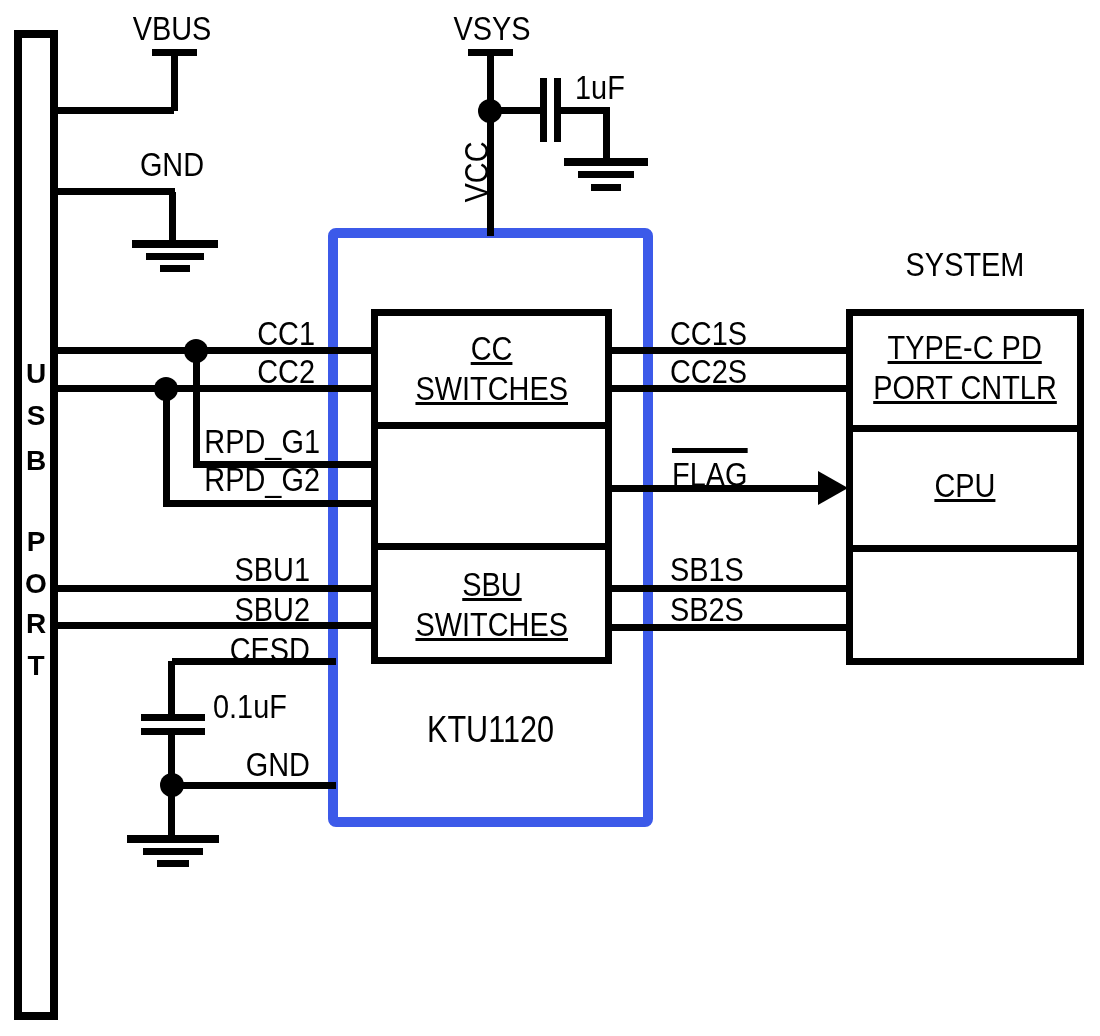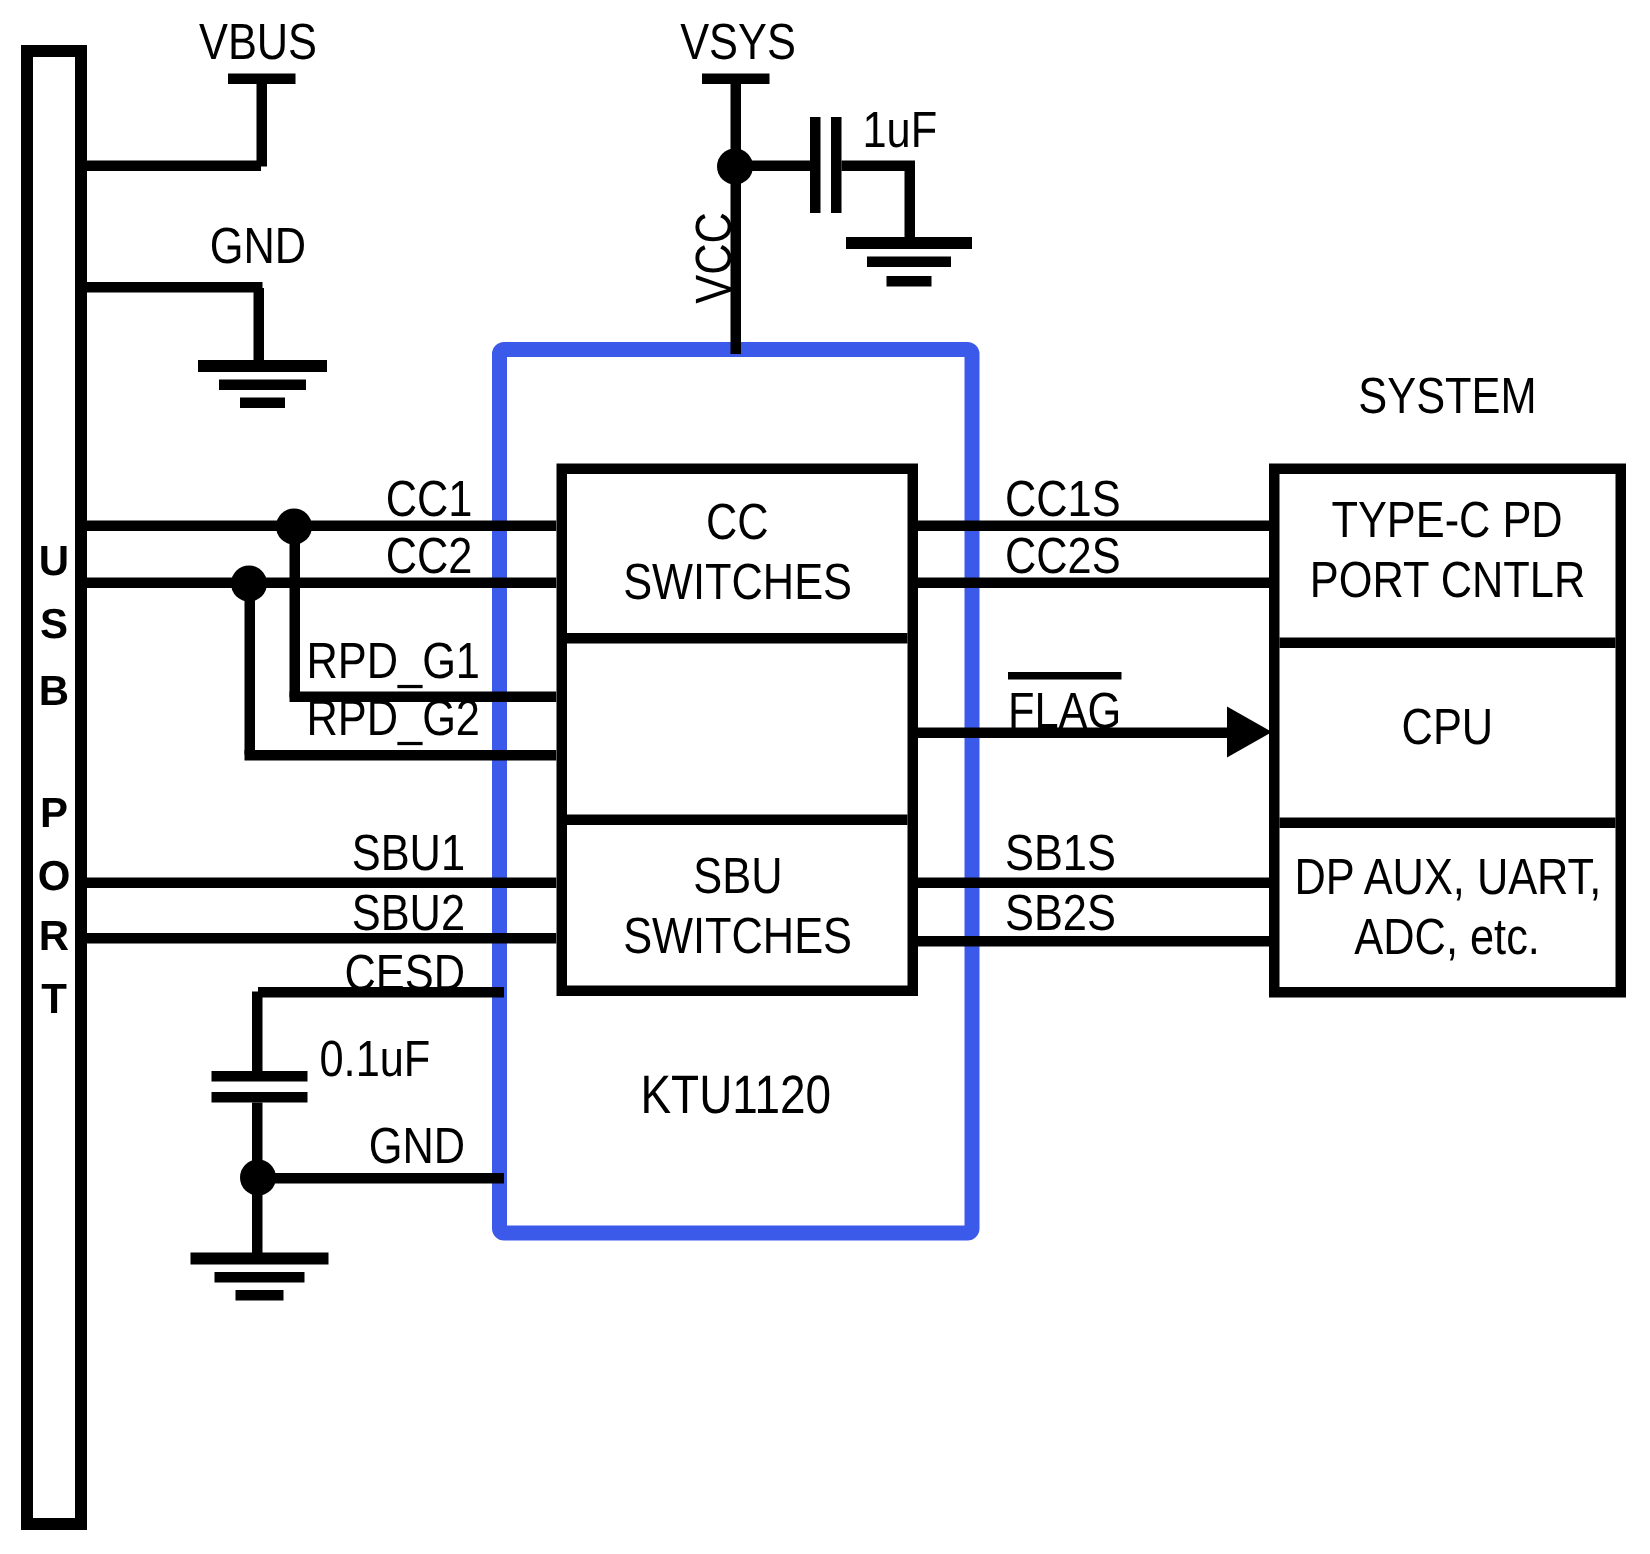--- a/index.html
+++ b/index.html
@@ -27,21 +27,21 @@
   
   .lbl{
     position:absolute;font-size:34px;line-height:1;color:#000;
     white-space:nowrap;z-index:7;transform:scaleX(0.85);
   }
   .lbl.r{text-align:right;transform-origin:100% 50%;}
   .lbl.l{transform-origin:0 50%;}
   .lbl.c{text-align:center;transform-origin:50% 50%;}
   .blk-label{
     position:absolute;display:flex;flex-direction:column;
-    align-items:center;justify-content:center;z-index:7;
+    align-items:center;justify-content:center;z-index:7;text-decoration:underline;
   }
   .blk-line{
     font-size:34px;line-height:40px;text-align:center;white-space:nowrap;
     transform:scaleX(0.85);transform-origin:50% 50%;
   }
   .blk-line:empty{display:none;}
   .usb-letter{
     position:absolute;left:14px;width:44px;text-align:center;
     font-size:28px;line-height:28px;font-weight:bold;z-index:7;
   }
@@ -168,18 +168,14 @@
   <div class="divider" style="left:853px;top:425px;width:224px;height:7px;"></div>
   <div class="divider" style="left:853px;top:545px;width:224px;height:7px;"></div>
   <div class="blk-label" style="left:853px;top:432px;width:224px;height:106px;">
     <div class="blk-line">CPU</div>
 
   </div>
   <div class="blk-label" style="left:853px;top:316px;width:224px;height:102px;">
     <div class="blk-line">TYPE-C PD</div>
     <div class="blk-line">PORT CNTLR</div>
   </div>
-  <div class="blk-label" style="left:853px;top:552px;width:224px;height:106px;">
-    <div class="blk-line">DP AUX, UART,</div>
-    <div class="blk-line">ADC, etc.</div>
-  </div>
 
 </div>
 
 </body></html>

